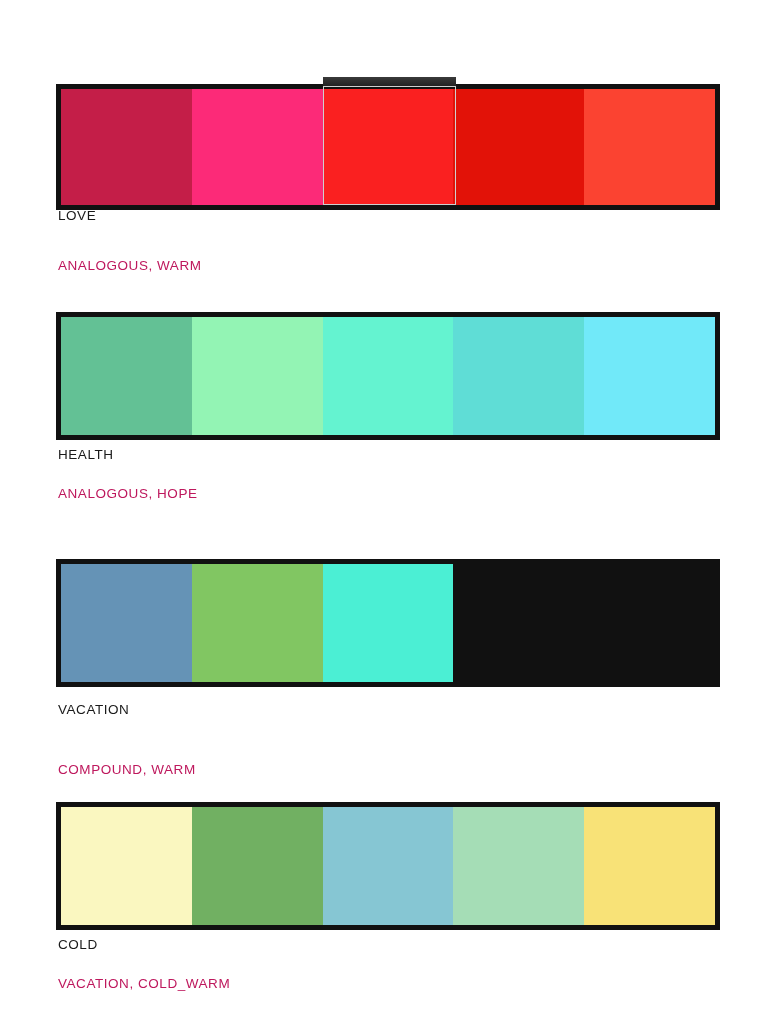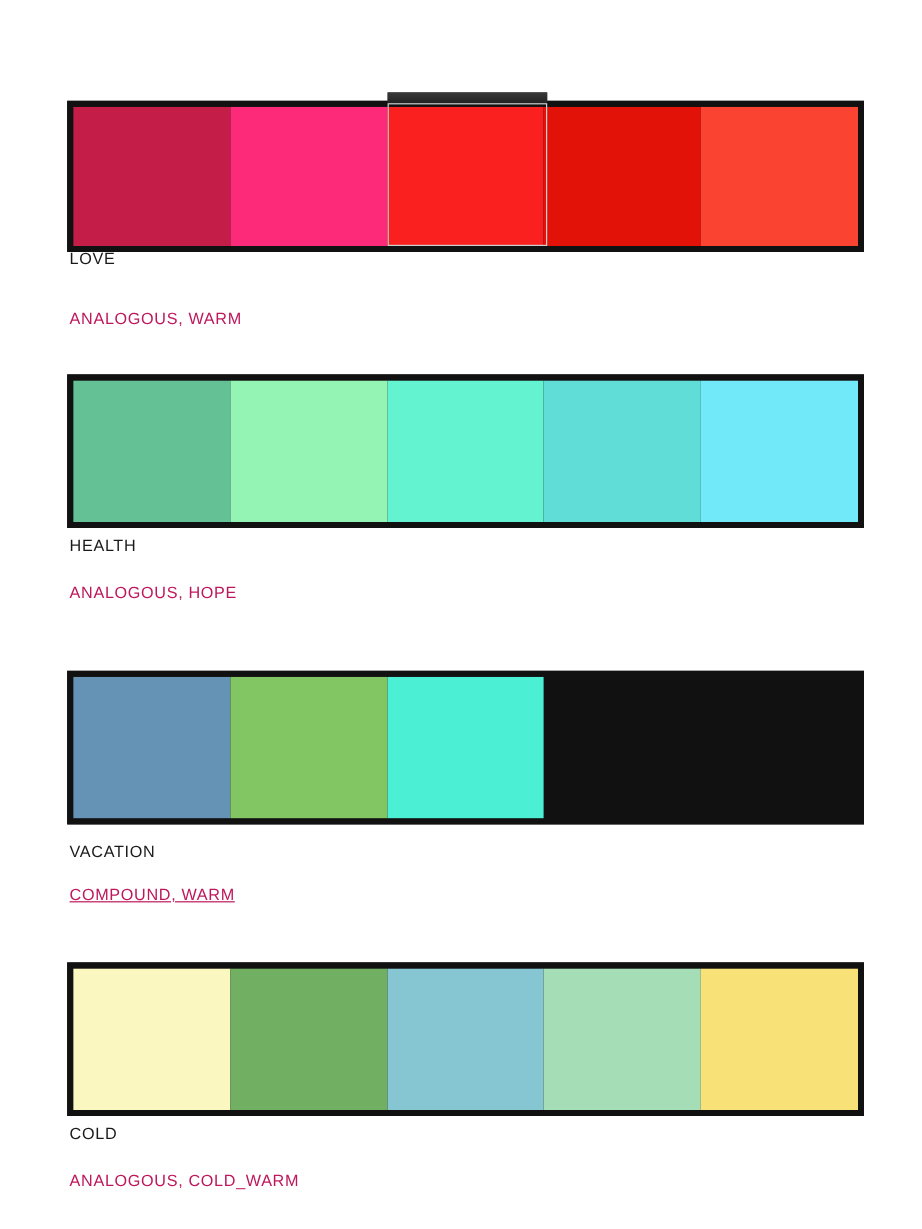--- a/index.html
+++ b/index.html
@@ -125,28 +125,28 @@
 
   <div class="palette-block">
     <div class="swatch-frame" style="top: 559px; height: 128px; border-color: rgb(17, 17, 17); background: rgb(17, 17, 17);">
       <div class="swatch" style="background: rgb(101, 147, 182);"></div>
       <div class="swatch" style="background: rgb(129, 198, 98);"></div>
       <div class="swatch" style="background: rgb(75, 239, 212);"></div>
       <div class="swatch"></div>
       <div class="swatch"></div>
     </div>
     <div class="label-name" style="top:662px;margin-top:40px;">VACATION</div>
-    <div class="label-kind" style="top:738px;text-decoration:underline;">COMPOUND, WARM</div>
+    <div class="label-kind" style="top:762px;">COMPOUND, WARM</div>
   </div>
 
   <div class="palette-block">
     <div class="swatch-frame" style="top: 802px; height: 128px; border-color: rgb(17, 17, 17); background: rgb(17, 17, 17);">
       <div class="swatch" style="background: rgb(250, 247, 192);"></div>
       <div class="swatch" style="background: rgb(113, 176, 98);"></div>
       <div class="swatch" style="background: rgb(134, 198, 211);"></div>
       <div class="swatch" style="background: rgb(165, 221, 182);"></div>
       <div class="swatch" style="background: rgb(248, 226, 119);"></div>
     </div>
     <div class="label-name" style="top:937px;">COLD</div>
-    <div class="label-kind" style="top:976px;">ANALOGOUS, COLD_WARM</div>
+    <div class="label-kind" style="top:976px;">VACATION, COLD_WARM</div>
   </div>
 
 </div>
 
 </body></html>

